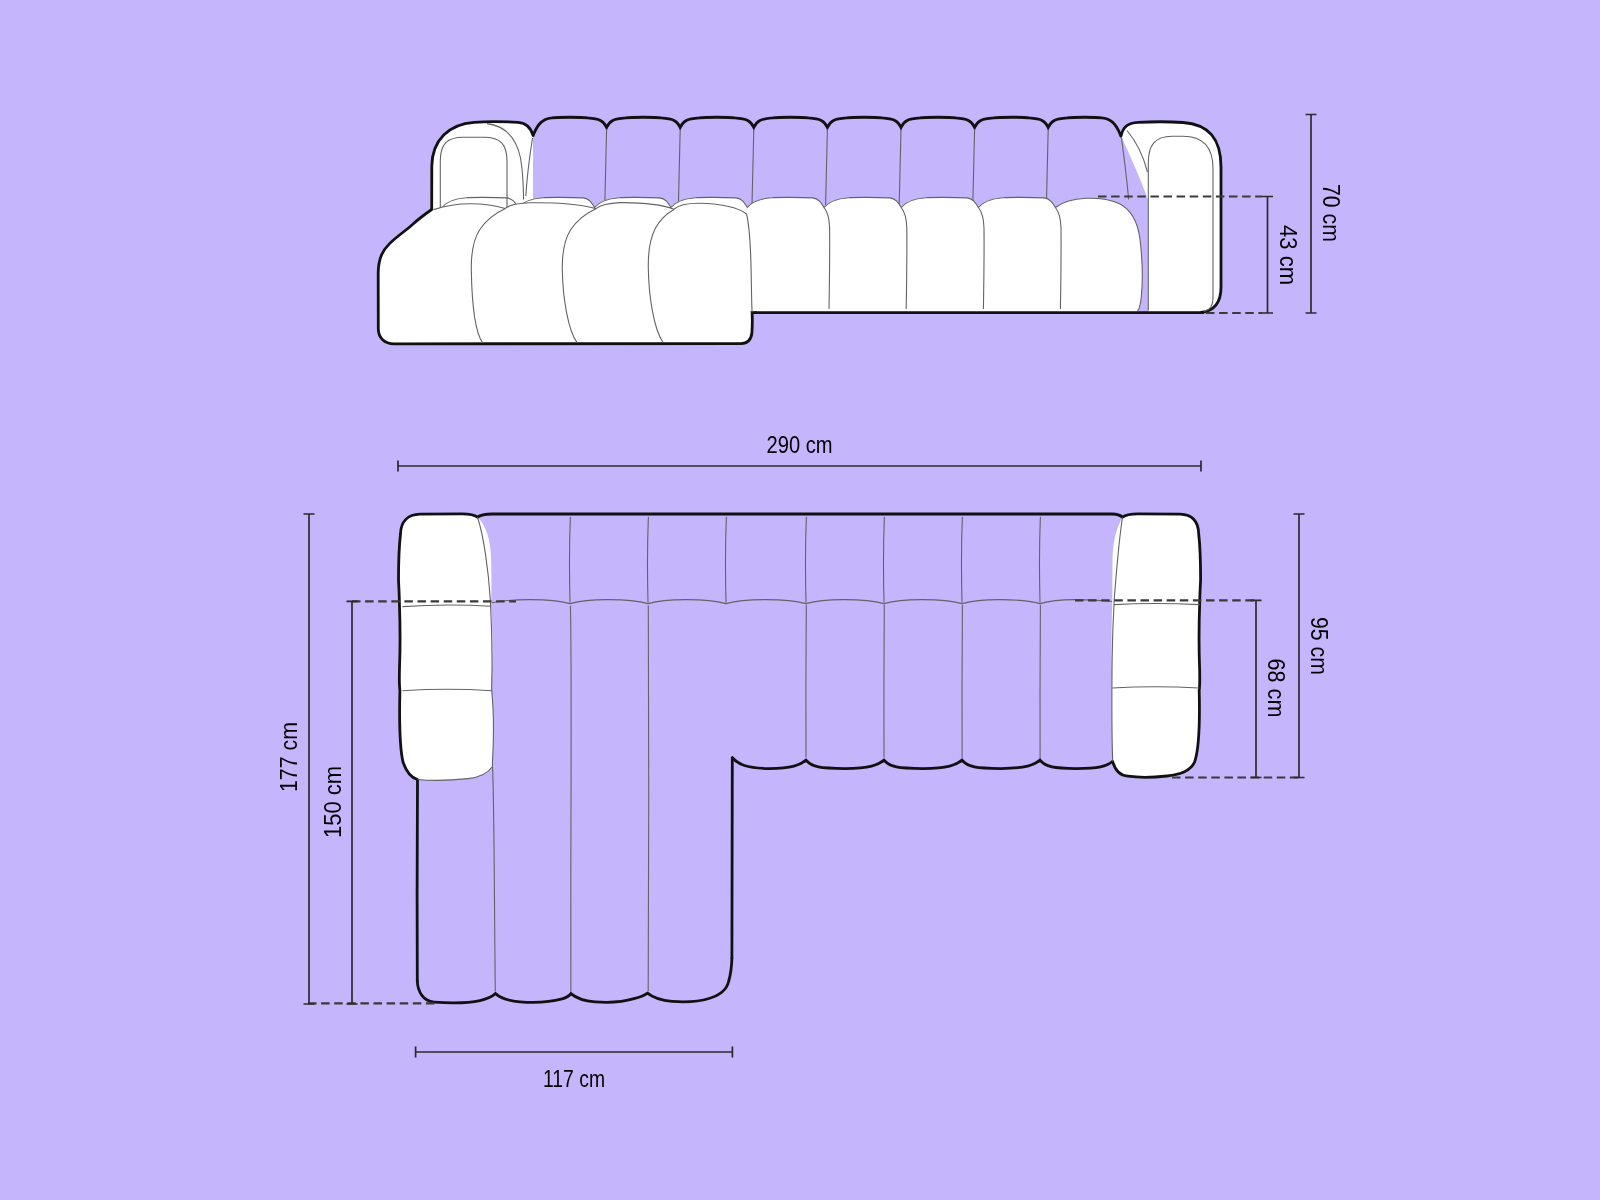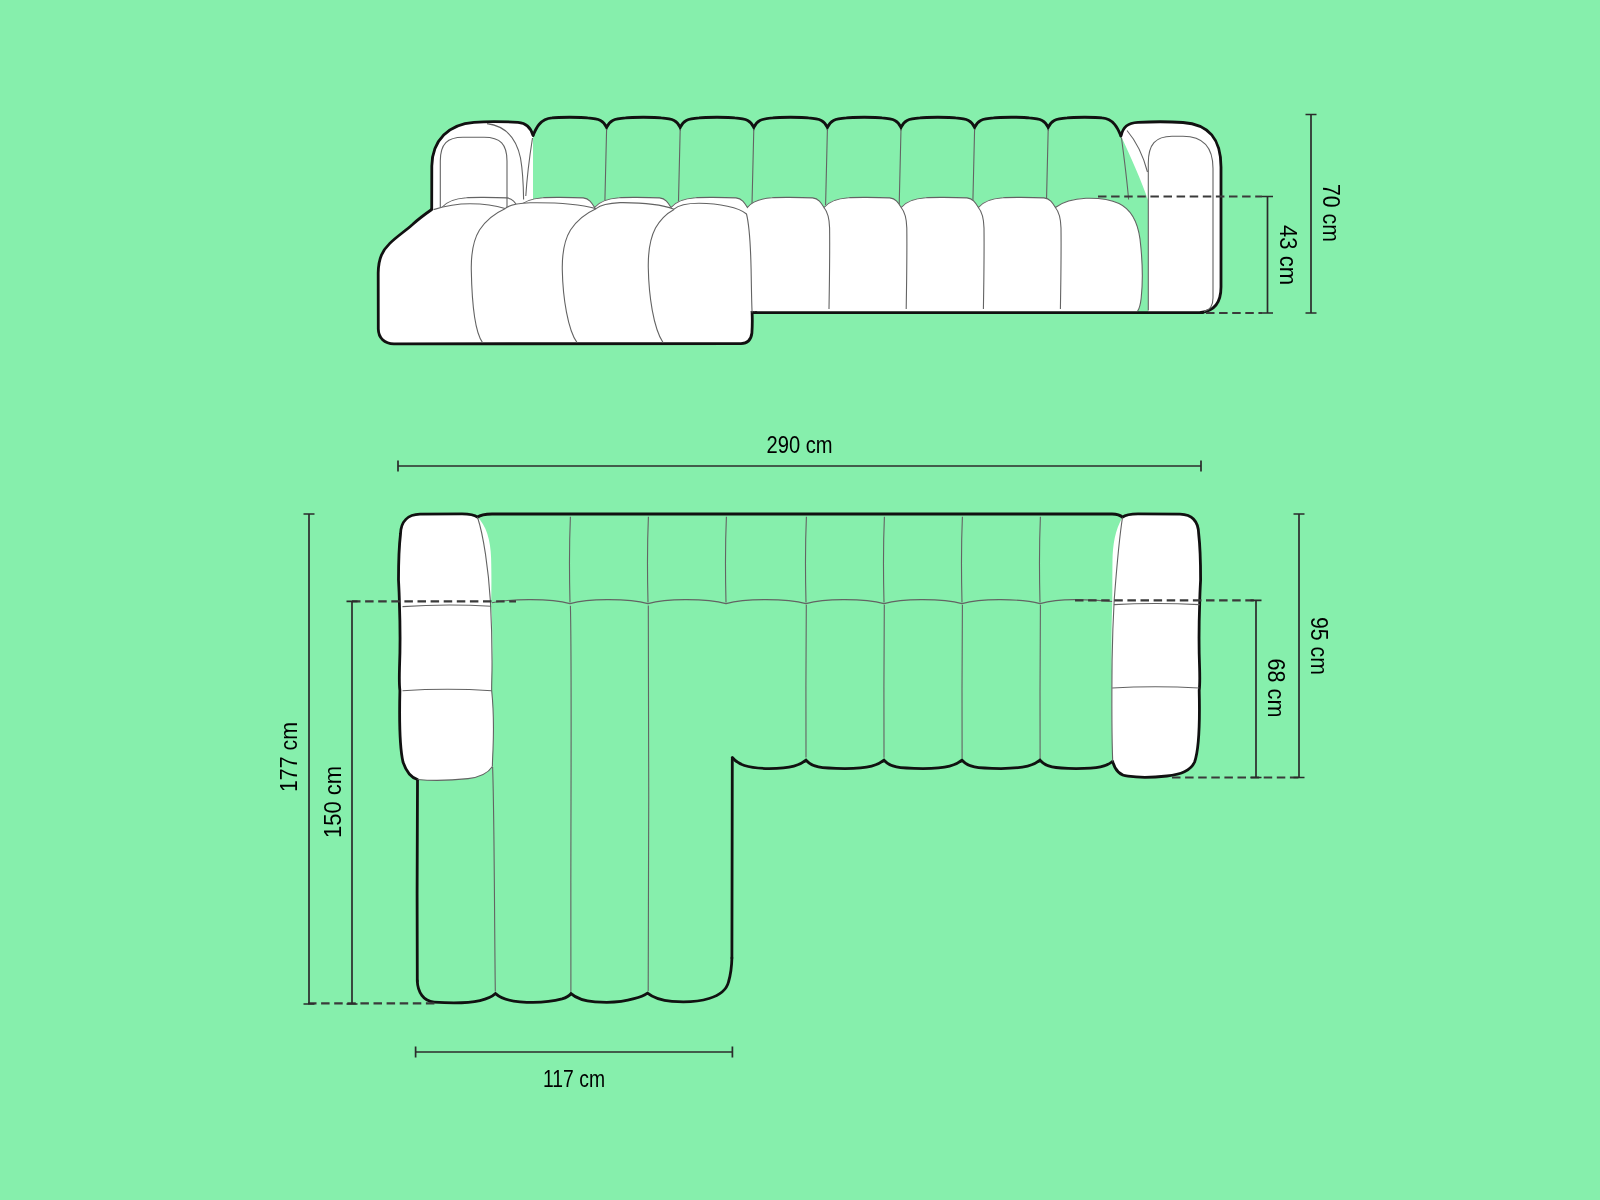--- a/index.html
+++ b/index.html
@@ -1,16 +1,16 @@
 <!DOCTYPE html>
 <html><head>
 <meta charset="utf-8">
 <style>
   html,body{margin:0;padding:0;background:#ffffff;}
-  .page{width:1600px;height:1200px;position:relative;overflow:hidden;background:#86efac;}
+  .page{width:1600px;height:1200px;position:relative;overflow:hidden;background:#c4b5fd;}
   svg{display:block;}
   text{font-family:"Liberation Sans",sans-serif;fill:#000;}
 </style>
 </head>
 <body>
 
 <div class="page">
 <svg width="1600" height="1200" viewBox="0 0 1600 1200" fill="none">
 
 <g stroke="#111" stroke-width="2.8" stroke-linecap="round">

